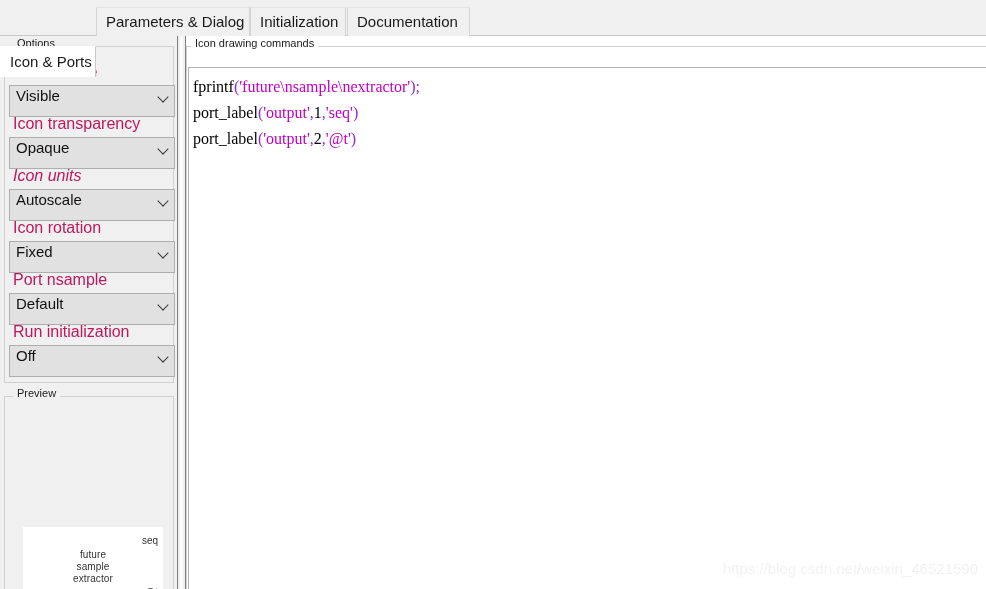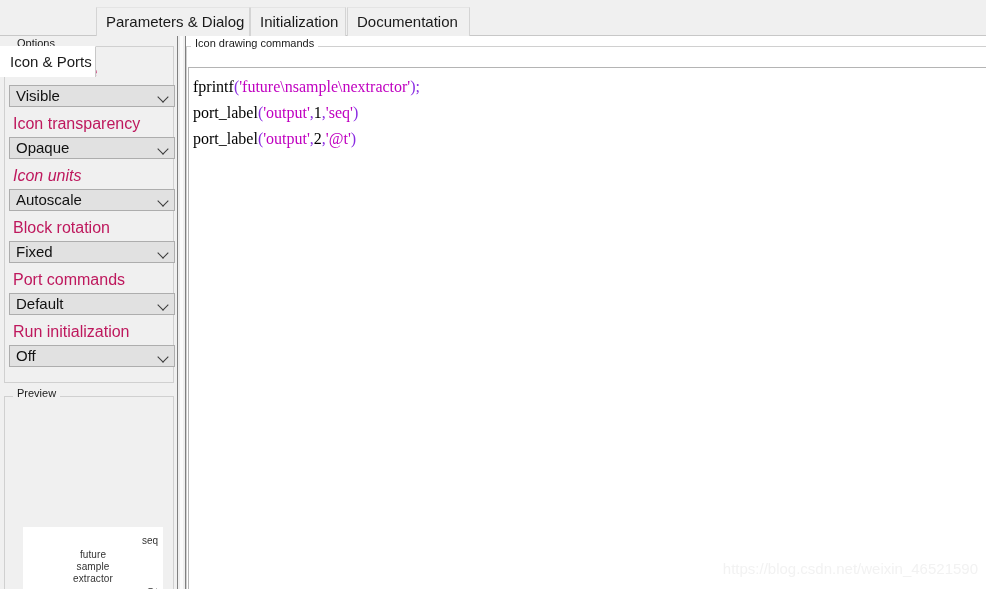--- a/index.html
+++ b/index.html
@@ -87,21 +87,21 @@
     position: absolute;
     left: 8px;
     font-size: 16px;
     color: #be185d;
     white-space: nowrap;
   }
   .combo {
     position: absolute;
     left: 4px;
     width: 166px;
-    height: 22px;
+    height: 32px;
     background: #e1e1e1;
     border: 1px solid #adadad;
     box-sizing: border-box;
   }
   .combo .cval {
     position: absolute;
     left: 6px; top: 0;
     line-height: 20px;
     font-size: 15px;
     color: #111;
@@ -242,28 +242,28 @@
           <span class="chev"></span>
         </span>
       </div>
       <div class="opt-label" style="top: 120px; font-style: italic;">Icon units</div>
       <div class="combo" style="top: 142px;">
         <span class="cval">Autoscale</span>
         <span class="arrowbox">
           <span class="chev"></span>
         </span>
       </div>
-      <div class="opt-label" style="top: 172px;">Block rotation</div>
+      <div class="opt-label" style="top: 172px;">Icon rotation</div>
       <div class="combo" style="top: 194px;">
         <span class="cval">Fixed</span>
         <span class="arrowbox">
           <span class="chev"></span>
         </span>
       </div>
-      <div class="opt-label" style="top: 224px;">Port commands</div>
+      <div class="opt-label" style="top: 224px;">Port nsample</div>
       <div class="combo" style="top: 246px;">
         <span class="cval">Default</span>
         <span class="arrowbox">
           <span class="chev"></span>
         </span>
       </div>
       <div class="opt-label" style="top: 276px;">Run initialization</div>
       <div class="combo" style="top: 298px;">
         <span class="cval">Off</span>
         <span class="arrowbox">

